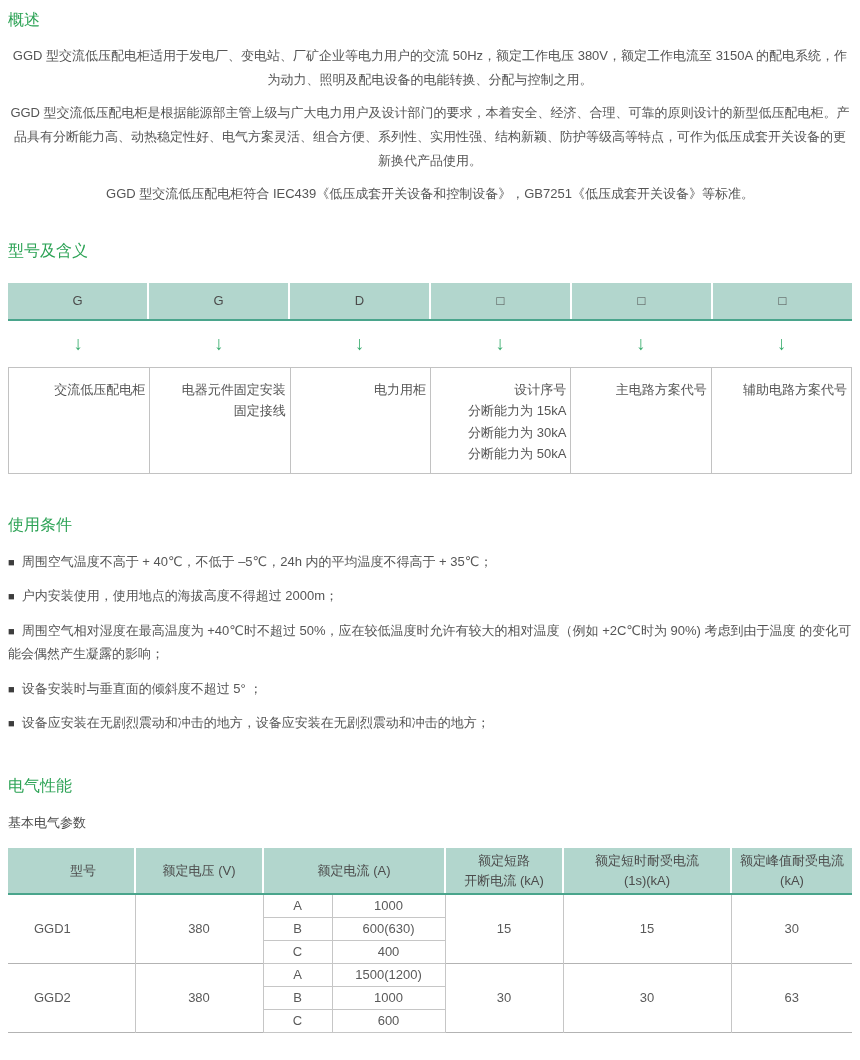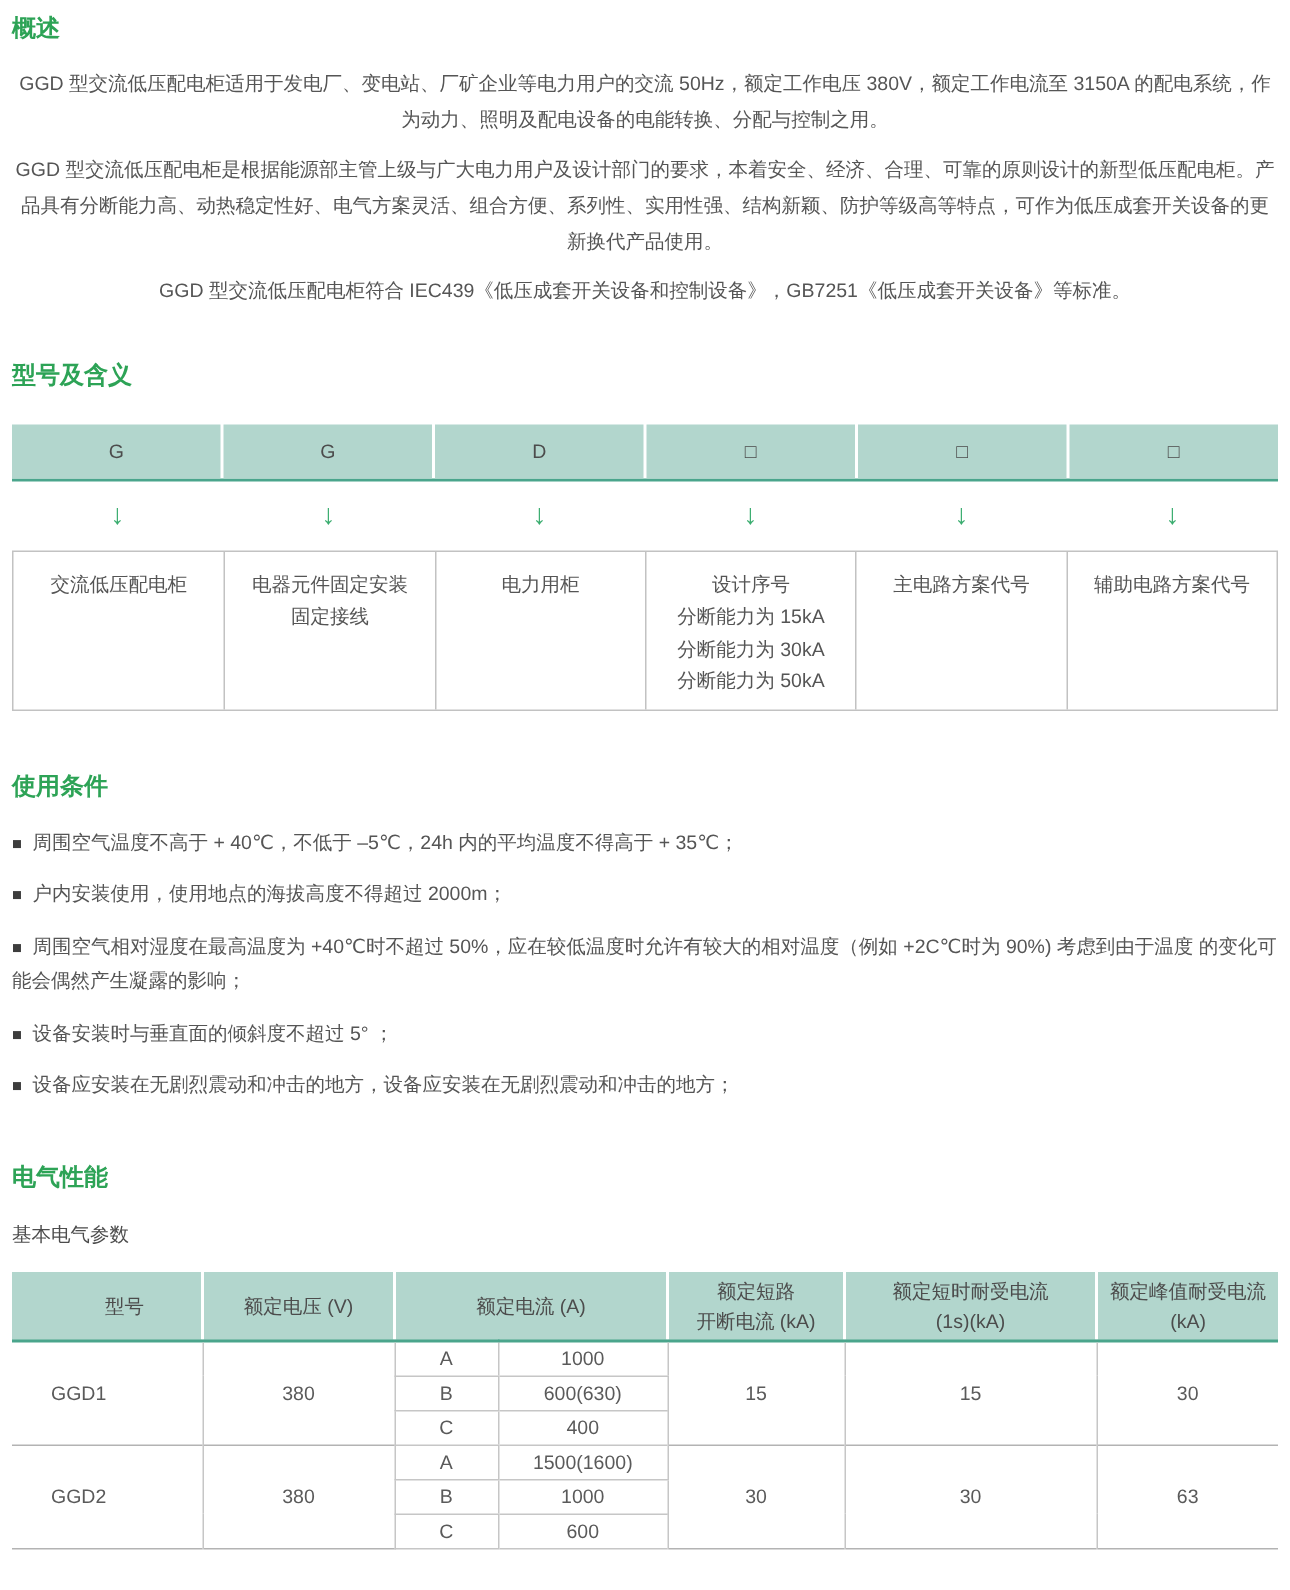--- a/index.html
+++ b/index.html
@@ -8,21 +8,21 @@
     width: 860px; height: 1060px;
     font-family: "Liberation Sans", "DejaVu Sans", sans-serif;
     color: #555555;
     overflow: hidden;
   }
   .page { padding: 10px 8px 0 8px; }
 
   .sec-heading {
     color: #2da356;
     font-size: 16px;
-    font-weight: bold;
+    font-weight: normal;
     margin: 0 0 14px 0;
     line-height: 1.25;
   }
   .sec-heading.gap-lg { margin-top: 35px; }
   .sec-heading.gap-xl { margin-top: 41px; }
 
   .overview-paragraph {
     font-size: 13px;
     line-height: 1.82;
     margin: 0 0 10px 0;
@@ -60,21 +60,21 @@
   }
   .model-descs {
     display: grid;
     grid-template-columns: repeat(6, 1fr);
     border: 1px solid #c2c2c2;
     min-height: 88px;
   }
   .model-desc-cell {
     border-left: 1px solid #c2c2c2;
     padding: 11px 4px 8px 4px;
-    text-align: center;
+    text-align: right;
     font-size: 13px;
     line-height: 1.65;
     color: #555555;
   }
   .model-desc-cell:first-child { border-left: none; }
   .model-desc-line { white-space: nowrap; }
 
   
   .usage-list { margin-top: 16px; }
   .usage-item {
@@ -240,21 +240,21 @@
           <td class="col-value sub">600(630)</td>
         </tr>
         <tr>
           <td class="col-letter sub">C</td>
           <td class="col-value sub">400</td>
         </tr>
         <tr class="block-first">
           <td class="col-model" rowspan="3">GGD2</td>
           <td class="col-voltage" rowspan="3">380</td>
           <td class="col-letter sub">A</td>
-          <td class="col-value sub">1500(1600)</td>
+          <td class="col-value sub">1500(1200)</td>
           <td class="col-breaking" rowspan="3">30</td>
           <td class="col-withstand" rowspan="3">30</td>
           <td class="col-peak" rowspan="3">63</td>
         </tr>
         <tr>
           <td class="col-letter sub">B</td>
           <td class="col-value sub">1000</td>
         </tr>
         <tr>
           <td class="col-letter sub">C</td>

